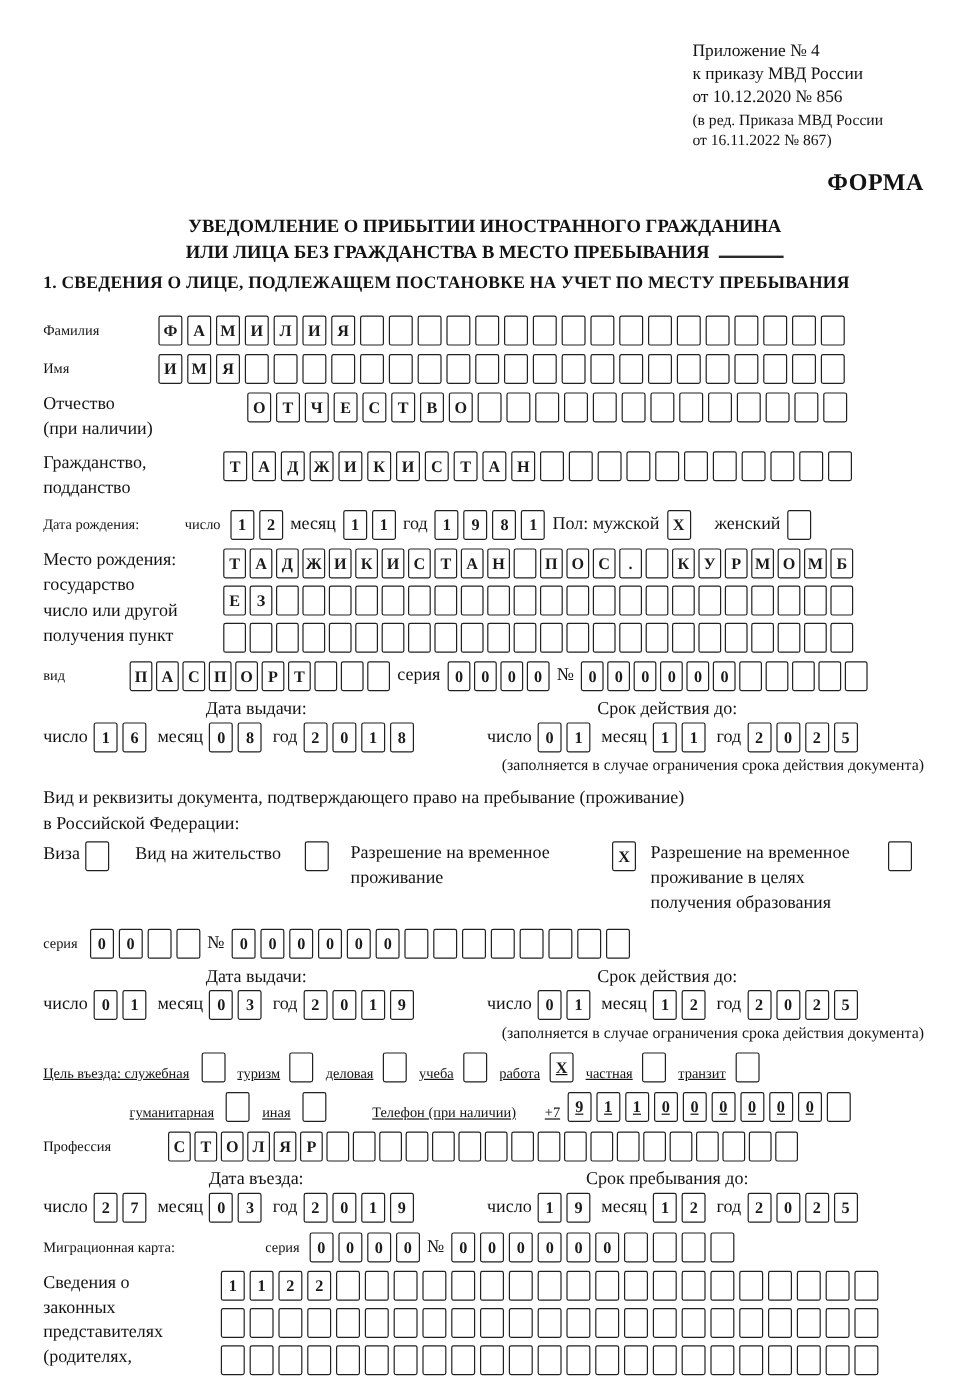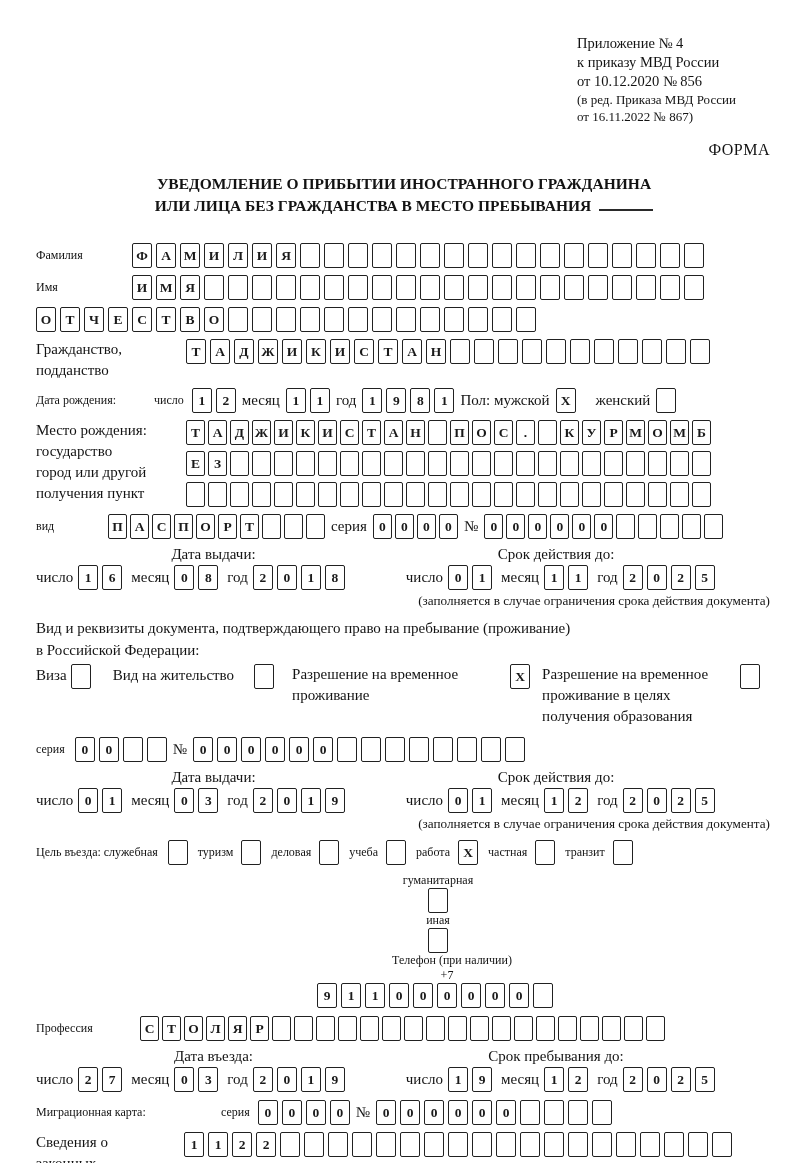--- a/index.html
+++ b/index.html
@@ -8,23 +8,23 @@
     height: 1163px; overflow: hidden;
     font-family: "Liberation Serif", "DejaVu Serif", serif;
     color: #131313;
   }
   .page { padding: 34px 28px 10px 36px; width: 800px; }
 
   
   .appendix { margin-left: auto; width: 195px; font-size: 14.5px; line-height: 19px; font-family: Liberation Serif, serif; }
   .appendix .sub { font-size: 13px; line-height: 17px; }
   .appendix .sub:first-of-type { margin-top: 4px; }
-  .forma { text-align: right; font-weight: normal; font-size: 16px; letter-spacing: .5px; margin: 16px 2px 14px 0; }
-
-  .title { text-align: center; font-weight: bold; font-size: 15.5px; line-height: 22px; margin-bottom: 26px; }
+  .forma { text-align: right; font-weight: bold; font-size: 20px; letter-spacing: .5px; margin: 16px 2px 14px 0; }
+
+  .title { text-align: center; font-weight: bold; font-size: 15.5px; line-height: 22px; margin-bottom: 6px; }
   .title .uline { display:inline-block; width: 54px; border-bottom: 2px solid #2a2a2a; height: 14px; margin-left: 8px; }
 
   .section-heading { font-weight: bold; font-size: 14.6px; margin: 0 0 18px 0; letter-spacing: .2px; }
 
   
   .cells { display: inline-flex; gap: 4px; vertical-align: middle; flex: none; }
   .cell {
     width: 20px; height: 25px; flex: none;
     border: 1.6px solid #212121; border-radius: 2px;
     display: inline-flex; align-items: center; justify-content: center;
@@ -60,21 +60,21 @@
 
   .plain { font-size: 15px; line-height: 22px; }
 
   
   .permit-row { display: flex; align-items: flex-start; margin: 3px 0 10px 0; }
   .permit-row .plabel { font-size: 15px; padding-top: 3px; flex: none; }
   .permit-row .pmulti { font-size: 15px; line-height: 21px; flex: none; }
   .cbox { margin-left: 8px; flex: none; }
 
   
-  .purpose-row { display: flex; align-items: center; margin-bottom: 8px; white-space: nowrap; }
+  .purpose-row { display: flex; align-items: flex-end; margin-bottom: 8px; white-space: nowrap; text-decoration: underline; }
   .purpose-row .flabel { margin-right: 4px; }
   .purpose-row .cells { margin-right: 10px; }
 
   
   .reps { display: flex; align-items: flex-start; }
 </style>
 </head>
 <body>
 
 <div class="page">
@@ -86,20 +86,21 @@
     <div class="sub">(в ред. Приказа МВД России</div>
     <div class="sub">от 16.11.2022 № 867)</div>
   </div>
   <div class="forma">ФОРМА</div>
 
   <div class="title">
     <div>УВЕДОМЛЕНИЕ О ПРИБЫТИИ ИНОСТРАННОГО ГРАЖДАНИНА</div>
     <div><span>ИЛИ ЛИЦА БЕЗ ГРАЖДАНСТВА В МЕСТО ПРЕБЫВАНИЯ</span><span class="uline"></span></div>
   </div>
 
+  <div class="section-heading">1. СВЕДЕНИЯ О ЛИЦЕ, ПОДЛЕЖАЩЕМ ПОСТАНОВКЕ НА УЧЕТ ПО МЕСТУ ПРЕБЫВАНИЯ</div>
 
   <div class="frow">
     <span class="flabel w96">Фамилия</span>
     <span class="cells">
         <span class="cell">Ф</span>
         <span class="cell">А</span>
         <span class="cell">М</span>
         <span class="cell">И</span>
         <span class="cell">Л</span>
         <span class="cell">И</span>
@@ -148,20 +149,23 @@
         <span class="cell"></span>
         <span class="cell"></span>
         <span class="cell"></span>
         <span class="cell"></span>
         <span class="cell"></span>
         <span class="cell"></span>
       </span>
   </div>
 
   <div class="frow top">
+    <span class="mlabel w170">
+      <span>Отчество</span><br><span>(при наличии)</span>
+    </span>
     <span class="cells">
         <span class="cell">О</span>
         <span class="cell">Т</span>
         <span class="cell">Ч</span>
         <span class="cell">Е</span>
         <span class="cell">С</span>
         <span class="cell">Т</span>
         <span class="cell">В</span>
         <span class="cell">О</span>
         <span class="cell"></span>
@@ -236,21 +240,21 @@
     <span class="inline-lbl" style="margin-left:20px;">женский</span>
     <span class="cells">
         <span class="cell"></span>
       </span>
   </div>
 
   <div class="frow top" style="margin-top:2px;">
     <span class="mlabel w150">
       <span>Место рождения:</span><br>
       <span>государство</span><br>
-      <span>город или другой</span><br>
+      <span>число или другой</span><br>
       <span>получения пункт</span>
     </span>
     <span class="stackrows">
       <span class="cells tight">
           <span class="cell">Т</span>
           <span class="cell">А</span>
           <span class="cell">Д</span>
           <span class="cell">Ж</span>
           <span class="cell">И</span>
           <span class="cell">К</span>
@@ -524,21 +528,21 @@
       </span>
     <span class="flabel">частная</span>
     <span class="cells cbox" style="margin-left:4px;">
         <span class="cell"></span>
       </span>
     <span class="flabel">транзит</span>
     <span class="cells cbox" style="margin-left:4px;">
         <span class="cell"></span>
       </span>
   </div>
-  <div class="purpose-row" style="margin-left:72px;flex-direction:column;">
+  <div class="purpose-row" style="margin-left:72px;">
     <span class="flabel">гуманитарная</span>
     <span class="cells cbox" style="margin-left:6px;">
         <span class="cell"></span>
       </span>
     <span class="flabel">иная</span>
     <span class="cells cbox" style="margin-left:6px;">
         <span class="cell"></span>
       </span>
     <span class="flabel" style="margin-left:28px;">Телефон (при наличии)</span>
     <span class="flabel" style="margin-left:20px; margin-right:6px;">+7</span>

